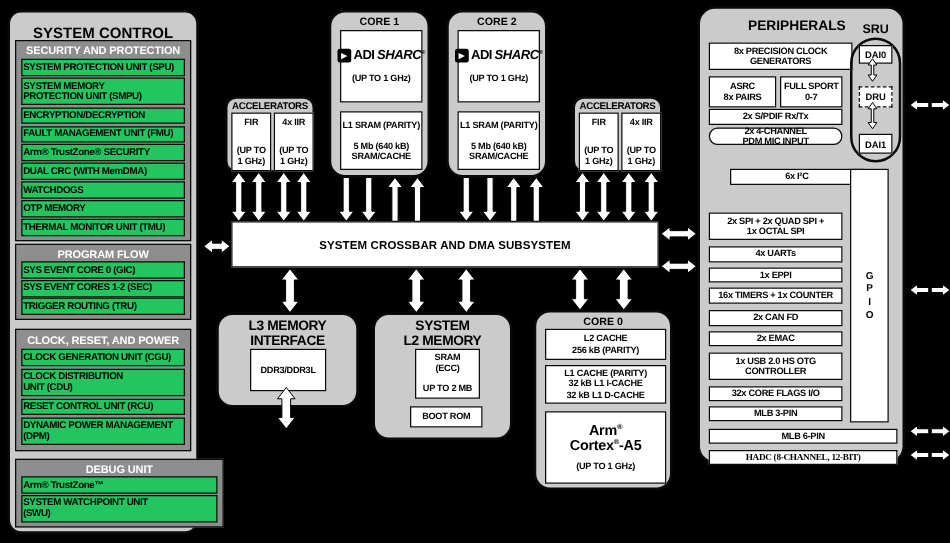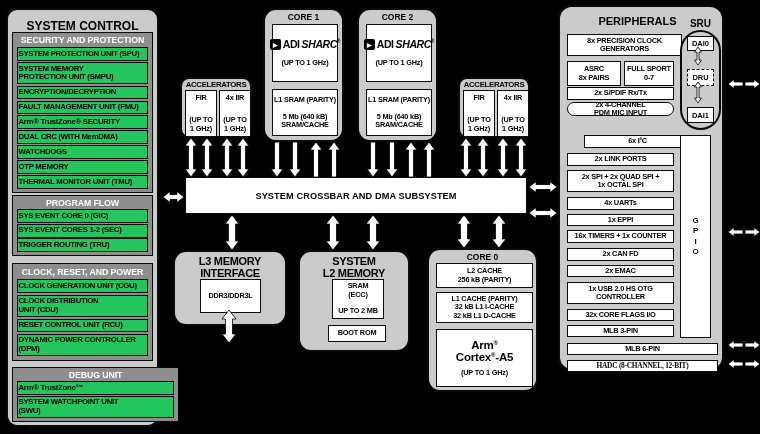--- a/index.html
+++ b/index.html
@@ -47,21 +47,21 @@
     <div class="item">SYS EVENT CORE 0 (GIC)</div>
         <div class="item">SYS EVENT CORES 1-2 (SEC)</div>
         <div class="item">TRIGGER ROUTING (TRU)</div>
       </div>
     <div class="sec" style="left:4px;top:253px;width:141px;height:98px;">
       <h2>CLOCK, RESET, AND POWER</h2>
     <div class="item">CLOCK GENERATION UNIT (CGU)</div>
         <div class="item">CLOCK DISTRIBUTION
 UNIT (CDU)</div>
         <div class="item">RESET CONTROL UNIT (RCU)</div>
-        <div class="item">DYNAMIC POWER CONTROLLER
+        <div class="item">DYNAMIC POWER MANAGEMENT
 (DPM)</div>
       </div>
     <div class="sec" style="left:4px;top:357px;width:167px;height:55px;">
       <h2>DEBUG UNIT</h2>
     <div class="item">Arm® TrustZone™</div>
         <div class="item">SYSTEM WATCHPOINT UNIT
 (SWU)</div>
       </div>
   </section>
 
@@ -167,21 +167,20 @@
     <div class="pitem" style="left:7px;top:27px;width:115px;height:22px;">8x PRECISION CLOCK
 GENERATORS</div>
     <div class="pitem" style="left:7px;top:54px;width:54px;height:25px;">ASRC
 8x PAIRS</div>
     <div class="pitem" style="left:64px;top:54px;width:50px;height:25px;">FULL SPORT
 0-7</div>
     <div class="pitem" style="left:7px;top:80px;width:107px;height:13px;">2x S/PDIF Rx/Tx</div>
     <div class="pitem" style="left:7px;top:95px;width:107px;height:14px;border-radius:10px;">2x 4-CHANNEL
 PDM MIC INPUT</div>
     <div class="pitem" style="left:24px;top:128px;width:107px;height:13px;">6x I²C</div>
-    <div class="pitem" style="left:7px;top:146px;width:107px;height:13px;">2x LINK PORTS</div>
     <div class="pitem" style="left:7px;top:163px;width:107px;height:22px;">2x SPI + 2x QUAD SPI +
 1x OCTAL SPI</div>
     <div class="pitem" style="left:7px;top:190px;width:107px;height:13px;">4x UARTs</div>
     <div class="pitem" style="left:7px;top:207px;width:107px;height:12px;">1x EPPI</div>
     <div class="pitem" style="left:7px;top:223px;width:107px;height:13px;">16x TIMERS + 1x COUNTER</div>
     <div class="pitem" style="left:7px;top:241px;width:107px;height:13px;">2x CAN FD</div>
     <div class="pitem" style="left:7px;top:258px;width:107px;height:12px;">2x EMAC</div>
     <div class="pitem" style="left:7px;top:275px;width:107px;height:22px;">1x USB 2.0 HS OTG
 CONTROLLER</div>
     <div class="pitem" style="left:7px;top:302px;width:107px;height:12px;">32x CORE FLAGS I/O</div>

